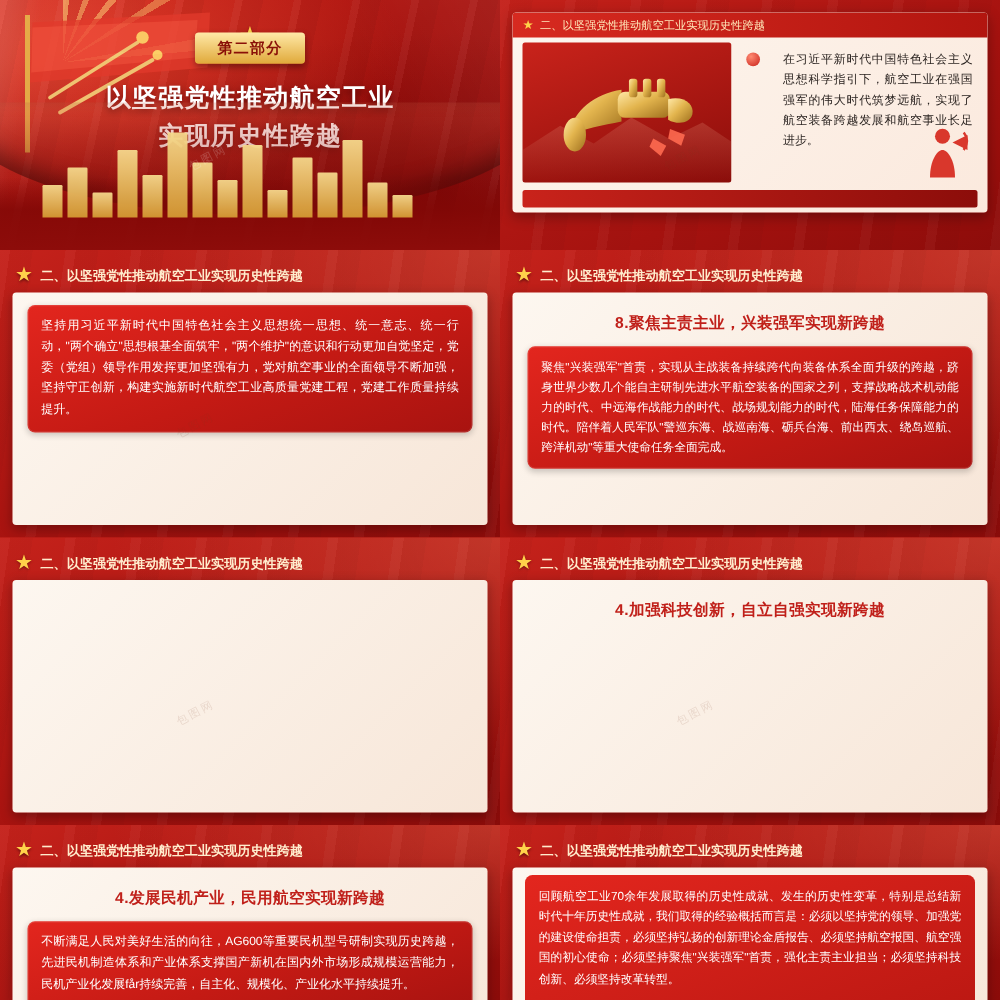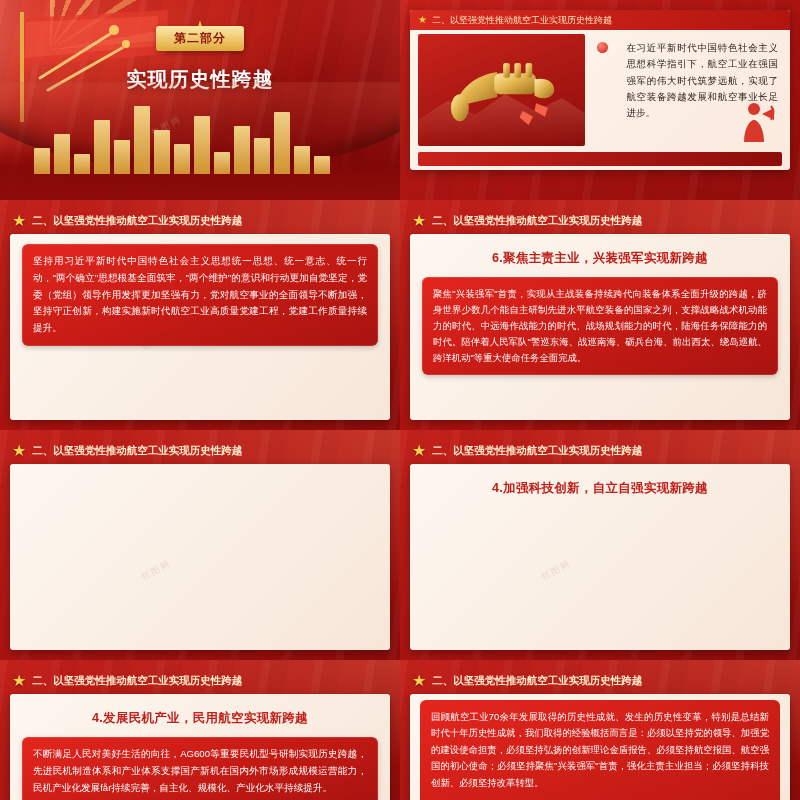--- a/index.html
+++ b/index.html
@@ -240,20 +240,21 @@
         <line x1="30" y1="82" x2="104" y2="40"></line>
       </g>
       <circle cx="96" cy="22" r="5" fill="#ffd96a"></circle>
       <circle cx="108" cy="36" r="4" fill="#ffd96a"></circle>
     </svg>
 
     <div class="star-gold">★</div>
     <div class="badge-part">第二部分</div>
 
     <div class="divider-title">
+      <div>以坚强党性推动航空工业</div>
       <div>实现历史性跨越</div>
     </div>
 
     <div class="drape-swag"></div>
     <div class="drape-bottom"></div>
     <div class="city">
       <i style="height:26px"></i>
         <i style="height:40px"></i>
         <i style="height:20px"></i>
       <i style="height:54px"></i>
@@ -335,21 +336,21 @@
     </div>
   </div>
 
   <div class="cell slide-content">
     <div class="sc-fold"></div>
     <div class="sc-head">
       <span class="sc-star">★</span>
       <span class="sc-head-text">二、以坚强党性推动航空工业实现历史性跨越</span>
     </div>
     <div class="sc-card">
-      <div class="sc-title">6.聚焦主责主业，兴装强军实现新跨越</div>
+      <div class="sc-title">8.聚焦主责主业，兴装强军实现新跨越</div>
       <div class="sc-body tight">聚焦"兴装强军"首责，实现从主战装备持续跨代向装备体系全面升级的跨越，跻身世界少数几个能自主研制先进水平航空装备的国家之列，支撑战略战术机动能力的时代、中远海作战能力的时代、战场规划能力的时代，陆海任务保障能力的时代。陪伴着人民军队"警巡东海、战巡南海、砺兵台海、前出西太、绕岛巡航、跨洋机动"等重大使命任务全面完成。</div>
       <div class="wm dark" style="left:130px;top:100px">包图网</div>
     </div>
   </div>
 
   <div class="cell slide-content">
     <div class="sc-fold"></div>
     <div class="sc-head">
       <span class="sc-star">★</span>
       <span class="sc-head-text">二、以坚强党性推动航空工业实现历史性跨越</span>

